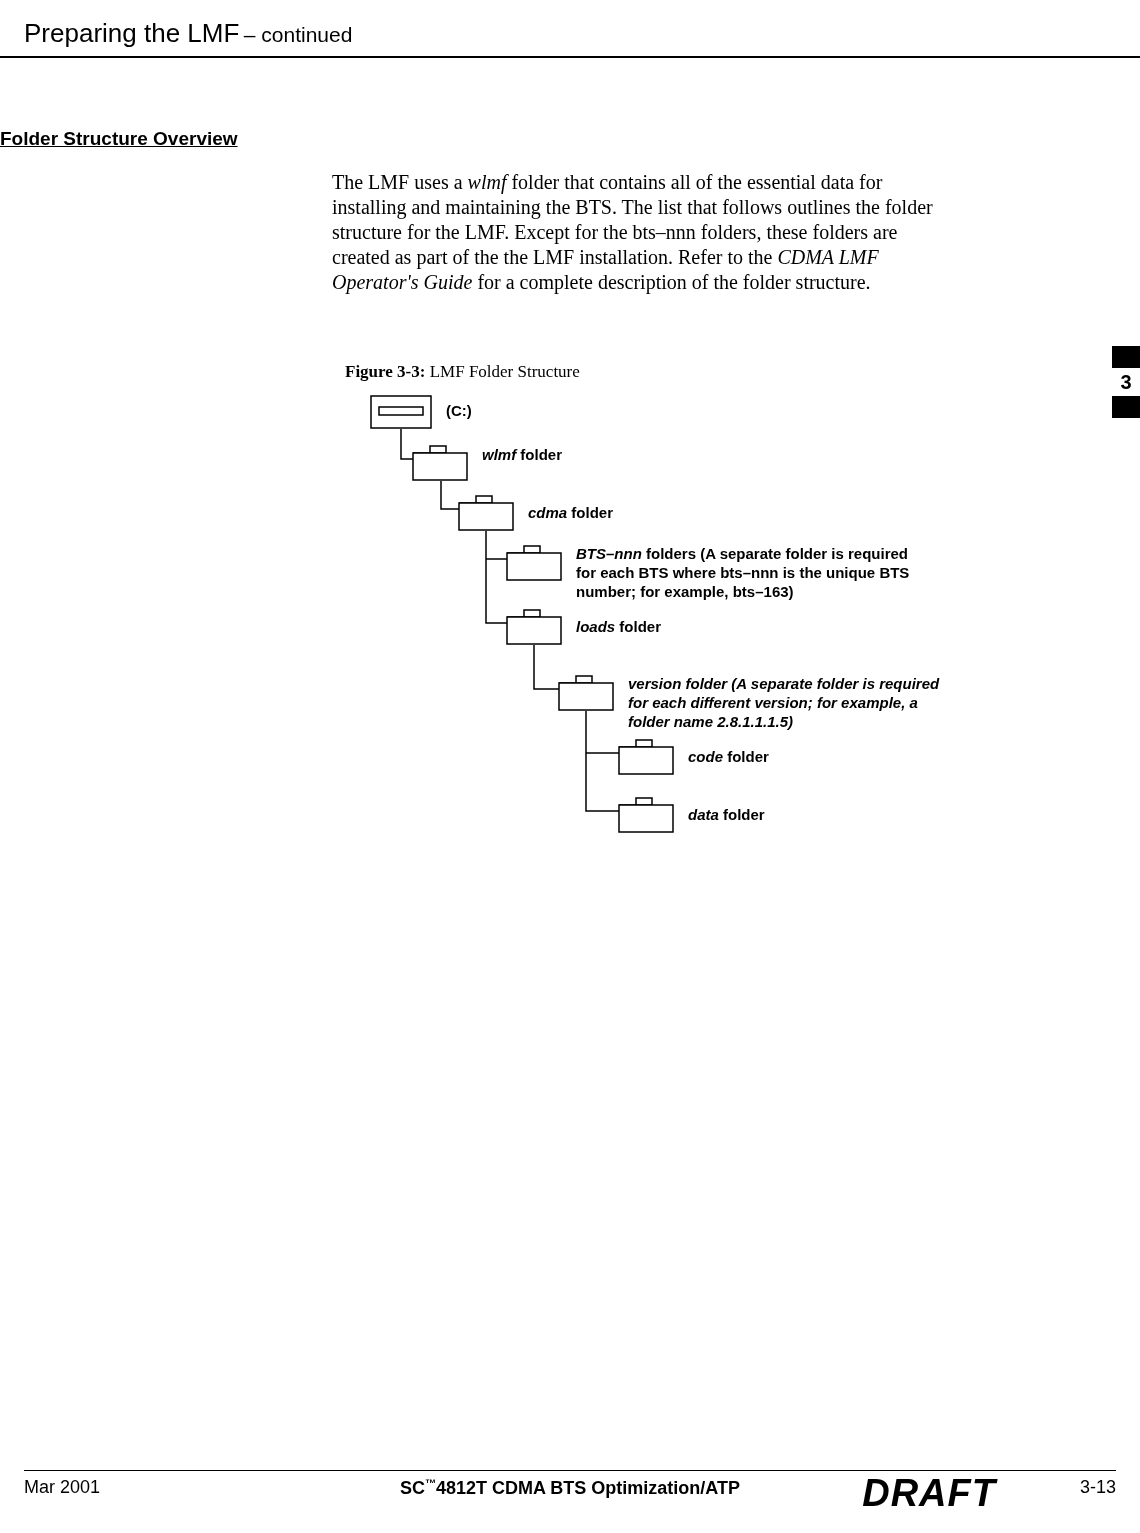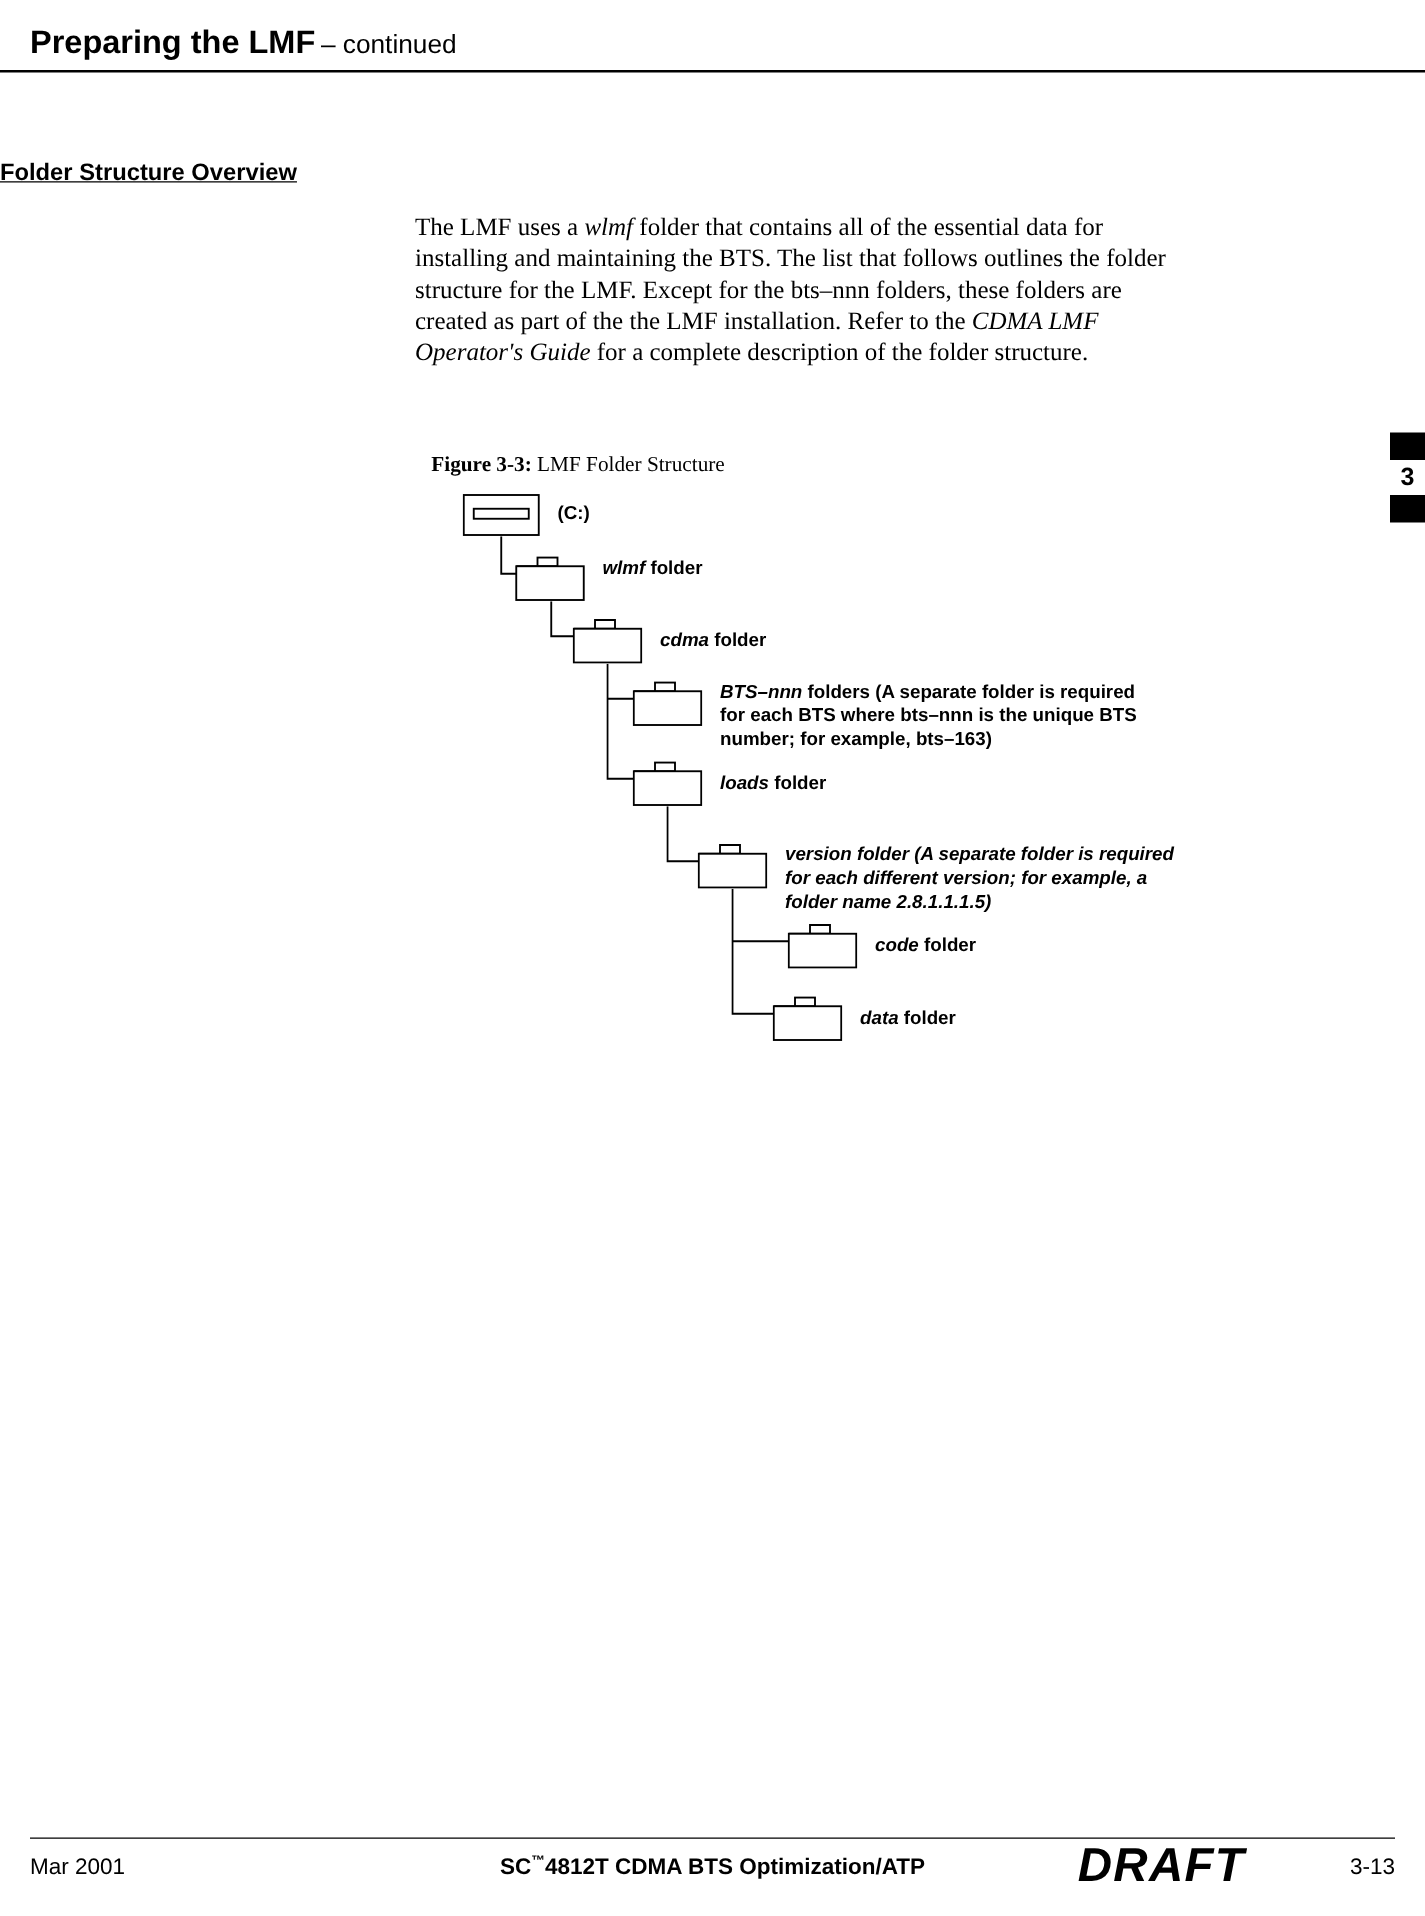--- a/index.html
+++ b/index.html
@@ -13,21 +13,21 @@
     color: #000;
   }
   .page-header {
     position: absolute;
     top: 18px;
     left: 24px;
     right: 0;
     font-family: Arial, Helvetica, sans-serif;
   }
   .page-header .title {
-    font-weight: bold;
+    font-weight: normal;
     font-size: 26px;
     display: inline;
   }
   .page-header .cont {
     font-size: 21px;
     display: inline;
     font-weight: normal;
   }
   .header-rule {
     position: absolute;
@@ -114,21 +114,20 @@
   }
   .footer {
     position: absolute;
     bottom: 24px;
     left: 24px;
     right: 24px;
     height: 32px;
     font-family: Arial, Helvetica, sans-serif;
     font-size: 18px;
     display: flex;
-    align-items: center;
     justify-content: space-between;
     gap: 48px;
   }
   .footer .center {
     position: absolute;
     left: 0; right: 0;
     text-align: center;
     font-weight: bold;
   }
   .footer .draft {
@@ -243,21 +242,21 @@
           <rect x="1" y="8" width="54" height="27" fill="#fff" stroke="#000" stroke-width="1.5"></rect>
         </svg>
     </span>
     <span class="label note" style="width:320px;">version folder (A separate folder is required for each different version; for example, a folder name 2.8.1.1.1.5)</span>
   </div>
 
   <svg style="position:absolute; top:316px; left:215px;" width="60" height="110">
     <path d="M1 0 V42 H60 M1 42 V100 H60" stroke="#000" stroke-width="1.5" fill="none"></path>
   </svg>
 
-  <div class="item" style="top:344px; left:260px;">
+  <div class="item" style="top:344px; left:248px;">
     <span class="icon">
       <svg width="56" height="36">
           <path d="M1 8 H18 V1 H34 V8 H1 Z" fill="#fff" stroke="#000" stroke-width="1.5"></path>
           <rect x="1" y="8" width="54" height="27" fill="#fff" stroke="#000" stroke-width="1.5"></rect>
         </svg>
     </span>
     <span class="label" style="margin-top:9px;"><span class="italic">code</span><span> folder</span></span>
   </div>
 
   <div class="item" style="top:402px; left:248px;">

